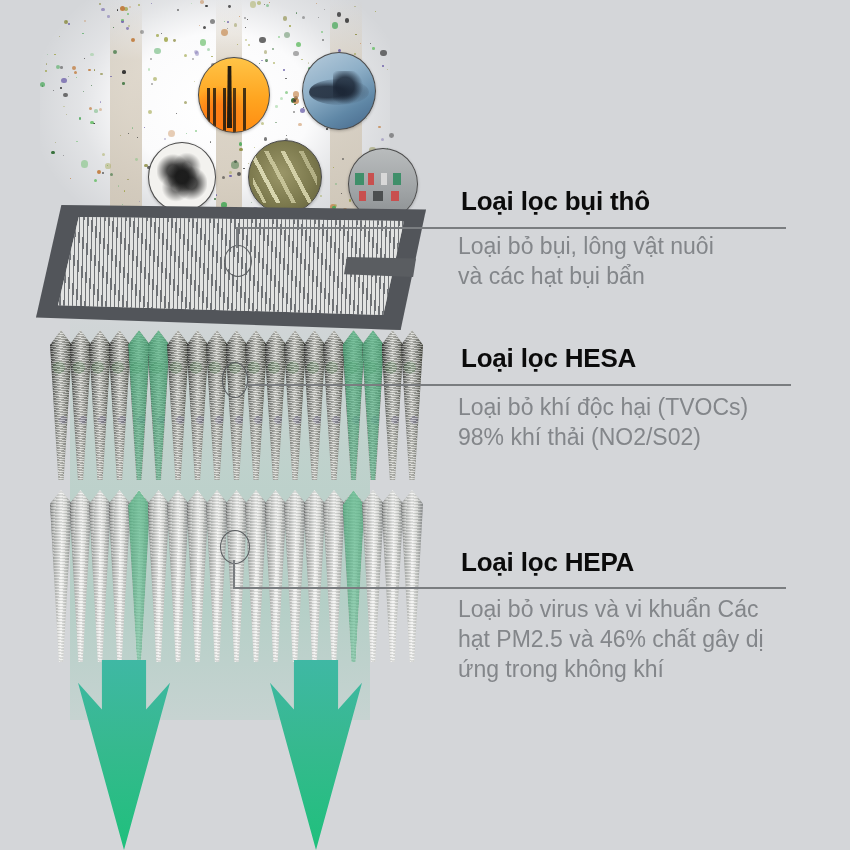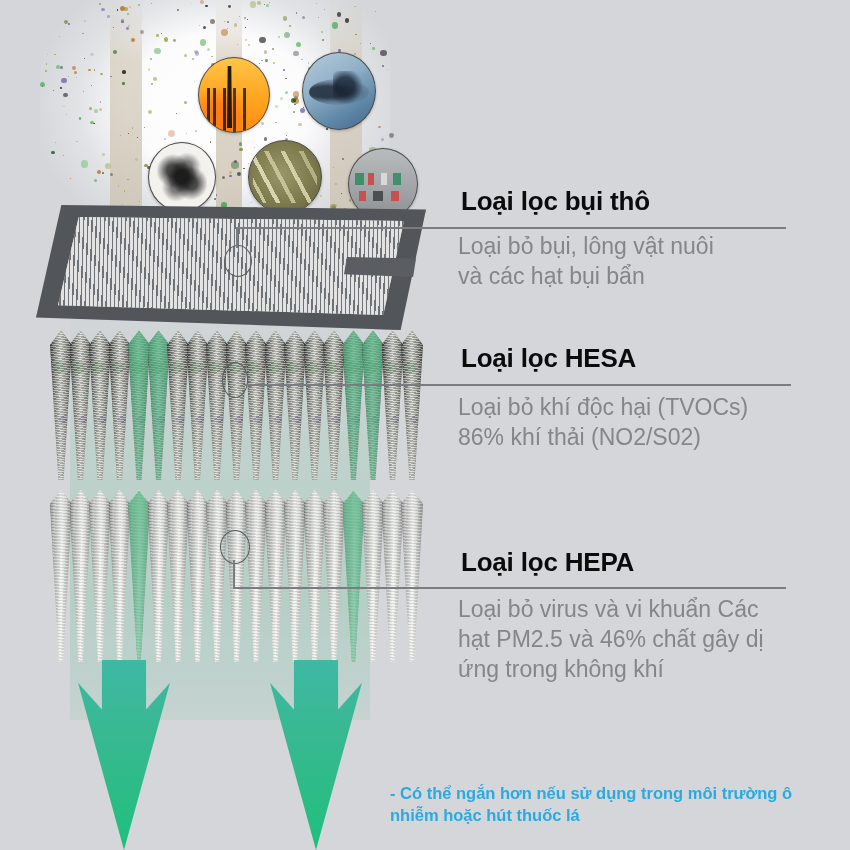--- a/index.html
+++ b/index.html
@@ -539,29 +539,27 @@
     <div class="ctitle" style="left:461px;top:188px;">Loại lọc bụi thô</div>
     <div class="cdesc" style="left:458px;top:232px;width:360px;">Loại bỏ bụi, lông vật nuôi
 và các hạt bụi bẩn</div>
   </div>
 
   <div class="callout">
     <div class="marker" style="left:222px;top:362px;width:24px;height:34px;"></div>
     <div class="lead-h" style="left:245px;top:384px;width:546px;"></div>
     <div class="ctitle" style="left:461px;top:345px;">Loại lọc HESA</div>
     <div class="cdesc" style="left:458px;top:393px;width:360px;">Loại bỏ khí độc hại (TVOCs)
-86% khí thải (NO2/S02)</div>
+98% khí thải (NO2/S02)</div>
   </div>
 
   <div class="callout">
     <div class="marker" style="left:220px;top:530px;width:28px;height:32px;"></div>
     <div class="lead-v" style="left:233px;top:560px;height:28px;"></div>
     <div class="lead-h" style="left:233px;top:587px;width:553px;"></div>
     <div class="ctitle" style="left:461px;top:549px;">Loại lọc HEPA</div>
     <div class="cdesc" style="left:458px;top:595px;width:372px;">Loại bỏ virus và vi khuẩn Các
 hạt PM2.5 và 46% chất gây dị
 ứng trong không khí</div>
   </div>
 
-  <div class="note blue">- Có thể ngắn hơn nếu sử dụng trong môi trường ô
-nhiễm hoặc hút thuốc lá</div>
 
 </div>
 
 </body></html>

